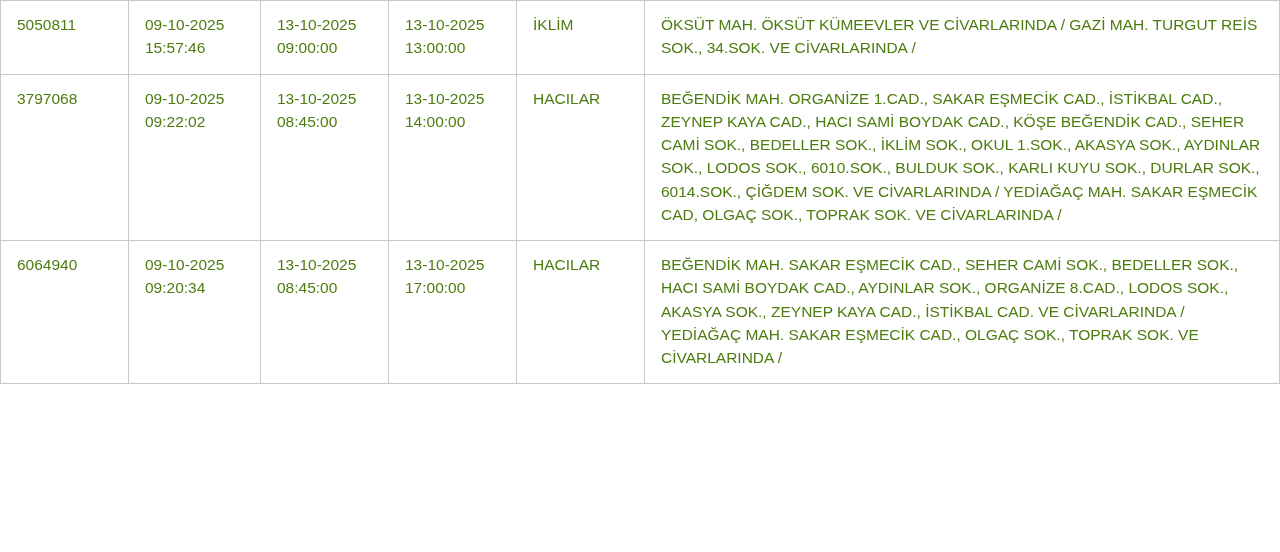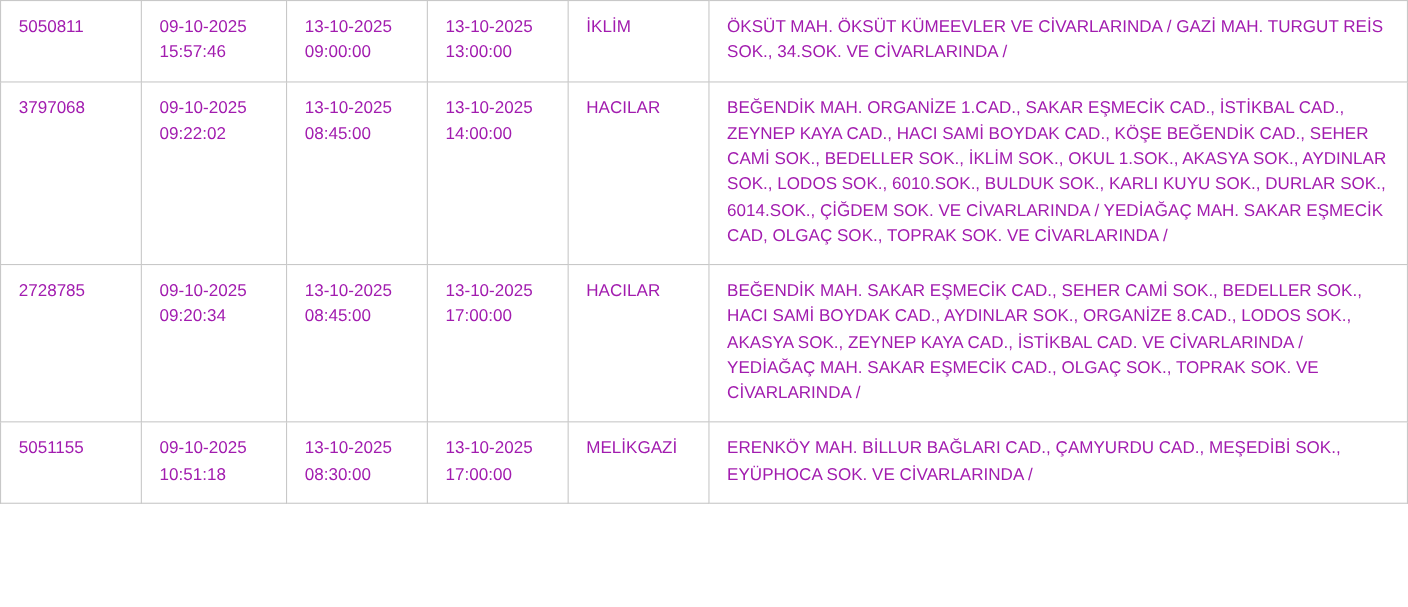--- a/index.html
+++ b/index.html
@@ -22,21 +22,21 @@
     border-collapse: collapse;
     width: 1280px;
     table-layout: fixed;
     font-size: 15.5px;
     line-height: 1.5;
   }
   table.outage-table td {
     border: 1px solid #c8c8c8;
     padding: 12px 12px 14px 16px;
     vertical-align: top;
-    color: #a21caf;
+    color: #4d7c0f;
     word-wrap: break-word;
     overflow-wrap: break-word;
   }
   
   table.outage-table tr:first-child td {
     border-top: 1px solid #c8c8c8;
   }
   col.c-id     { width: 128px; }
   col.c-rep    { width: 132px; }
   col.c-start  { width: 128px; }
@@ -84,36 +84,25 @@
         <td class="two-line">09-10-2025
 09:22:02</td>
         <td class="two-line">13-10-2025
 08:45:00</td>
         <td class="two-line">13-10-2025
 14:00:00</td>
         <td>HACILAR</td>
         <td class="desc">BEĞENDİK MAH. ORGANİZE 1.CAD., SAKAR EŞMECİK CAD., İSTİKBAL CAD., ZEYNEP KAYA CAD., HACI SAMİ BOYDAK CAD., KÖŞE BEĞENDİK CAD., SEHER CAMİ SOK., BEDELLER SOK., İKLİM SOK., OKUL 1.SOK., AKASYA SOK., AYDINLAR SOK., LODOS SOK., 6010.SOK., BULDUK SOK., KARLI KUYU SOK., DURLAR SOK., 6014.SOK., ÇİĞDEM SOK. VE CİVARLARINDA / YEDİAĞAÇ MAH. SAKAR EŞMECİK CAD, OLGAÇ SOK., TOPRAK SOK. VE CİVARLARINDA /</td>
       </tr>
       <tr>
-        <td class="cell-id">2728785</td>
+        <td class="cell-id">6064940</td>
         <td class="two-line">09-10-2025
 09:20:34</td>
         <td class="two-line">13-10-2025
 08:45:00</td>
         <td class="two-line">13-10-2025
 17:00:00</td>
         <td>HACILAR</td>
         <td class="desc">BEĞENDİK MAH. SAKAR EŞMECİK CAD., SEHER CAMİ SOK., BEDELLER SOK., HACI SAMİ BOYDAK CAD., AYDINLAR SOK., ORGANİZE 8.CAD., LODOS SOK., AKASYA SOK., ZEYNEP KAYA CAD., İSTİKBAL CAD. VE CİVARLARINDA / YEDİAĞAÇ MAH. SAKAR EŞMECİK CAD., OLGAÇ SOK., TOPRAK SOK. VE CİVARLARINDA /</td>
       </tr>
-      <tr>
-        <td class="cell-id">5051155</td>
-        <td class="two-line">09-10-2025
-10:51:18</td>
-        <td class="two-line">13-10-2025
-08:30:00</td>
-        <td class="two-line">13-10-2025
-17:00:00</td>
-        <td>MELİKGAZİ</td>
-        <td class="desc">ERENKÖY MAH. BİLLUR BAĞLARI CAD., ÇAMYURDU CAD., MEŞEDİBİ SOK., EYÜPHOCA SOK. VE CİVARLARINDA /</td>
-      </tr>
     </tbody>
   </table>
 </div>
 
 </body></html>

